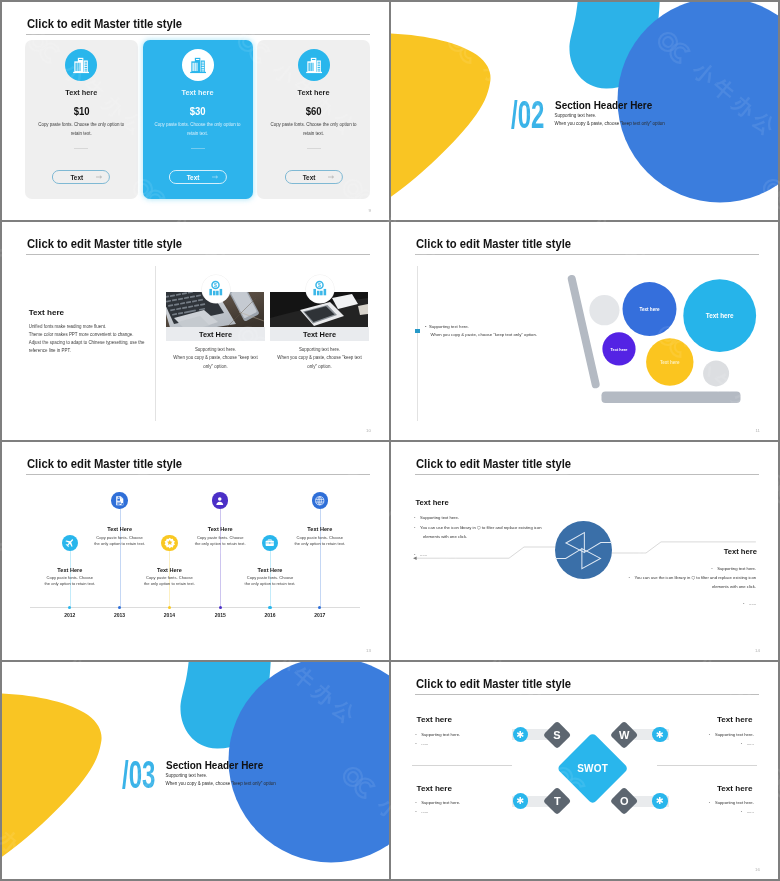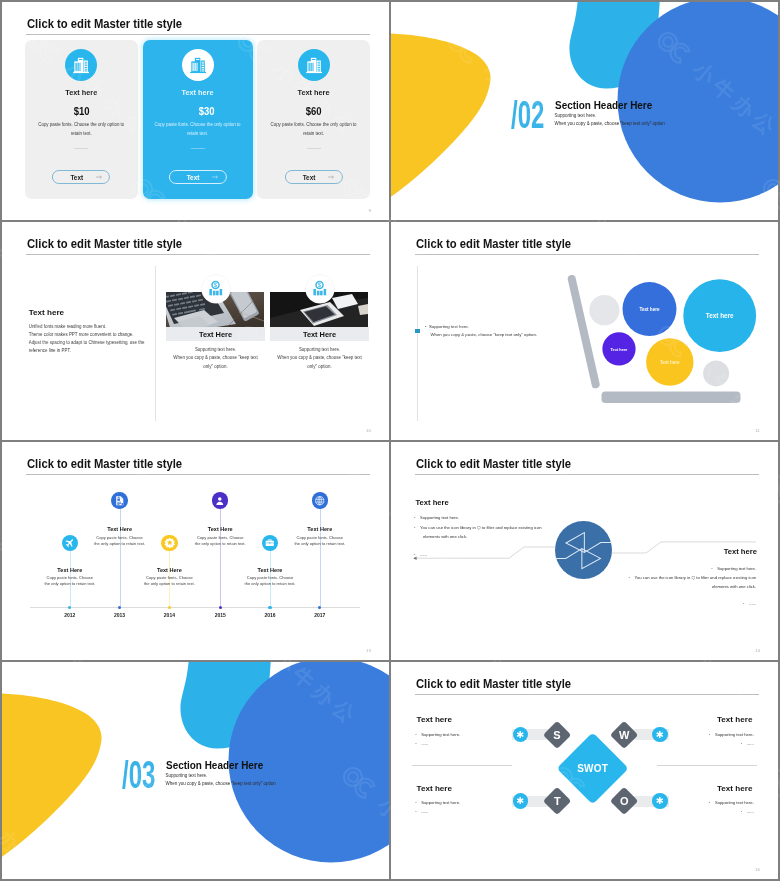--- a/index.html
+++ b/index.html
@@ -28,21 +28,21 @@
   .pc1{left:22.5px;width:113.5px;}
   .pc2{left:140.5px;width:110px;}
   .pc3{left:255px;width:113px;}
   .picon{position:absolute;top:9.4px;left:50%;transform:translateX(-50%);width:32px;height:32px;border-radius:50%;display:flex;align-items:center;justify-content:center;}
   .picon.b{background:#29b6ec;}
   .picon.w{background:#ffffff;}
   .ptitle{position:absolute;top:47.7px;left:0;width:100%;text-align:center;font-size:7.3px;font-weight:bold;color:#1c1c1c;}
   .ptitle.on{color:#e7f6fd;}
   .pprice{position:absolute;top:64px;left:0;width:100%;text-align:center;font-size:11.6px;font-weight:bold;color:#111111;}
   .pprice span{display:inline-block;transform:scaleX(0.82);}
-  .pprice.on{color:#ffffff;margin-left:9px;}
+  .pprice.on{color:#ffffff;}
   .pdesc{position:absolute;top:81px;left:9px;width:calc(100% - 18px);text-align:center;font-size:4.45px;color:#3c3c3c;line-height:1.95;}
   .pdesc.on{color:#d9effb;}
   .pdiv{position:absolute;top:108px;left:50%;transform:translateX(-50%);width:14px;height:0.8px;background:#d7d7d7;}
   .pdiv.on{background:#74cbef;}
   .pbtn{position:absolute;top:130.3px;left:50%;transform:translateX(-50%);width:58.2px;height:13.9px;border-radius:7px;border:0.9px solid #7fb9d4;display:flex;align-items:center;justify-content:center;box-sizing:border-box;}
   .pbtn.on{background:transparent;border-color:#d5effb;border-width:0.9px;}
   .pbtn span{font-size:6.4px;font-weight:bold;color:#1c1c1c;position:relative;left:-4.5px;}
   .pbtn.on span{color:#ffffff;}
   .pbtn .arr{position:absolute;right:6.5px;top:50%;transform:translateY(-50%);}
 

